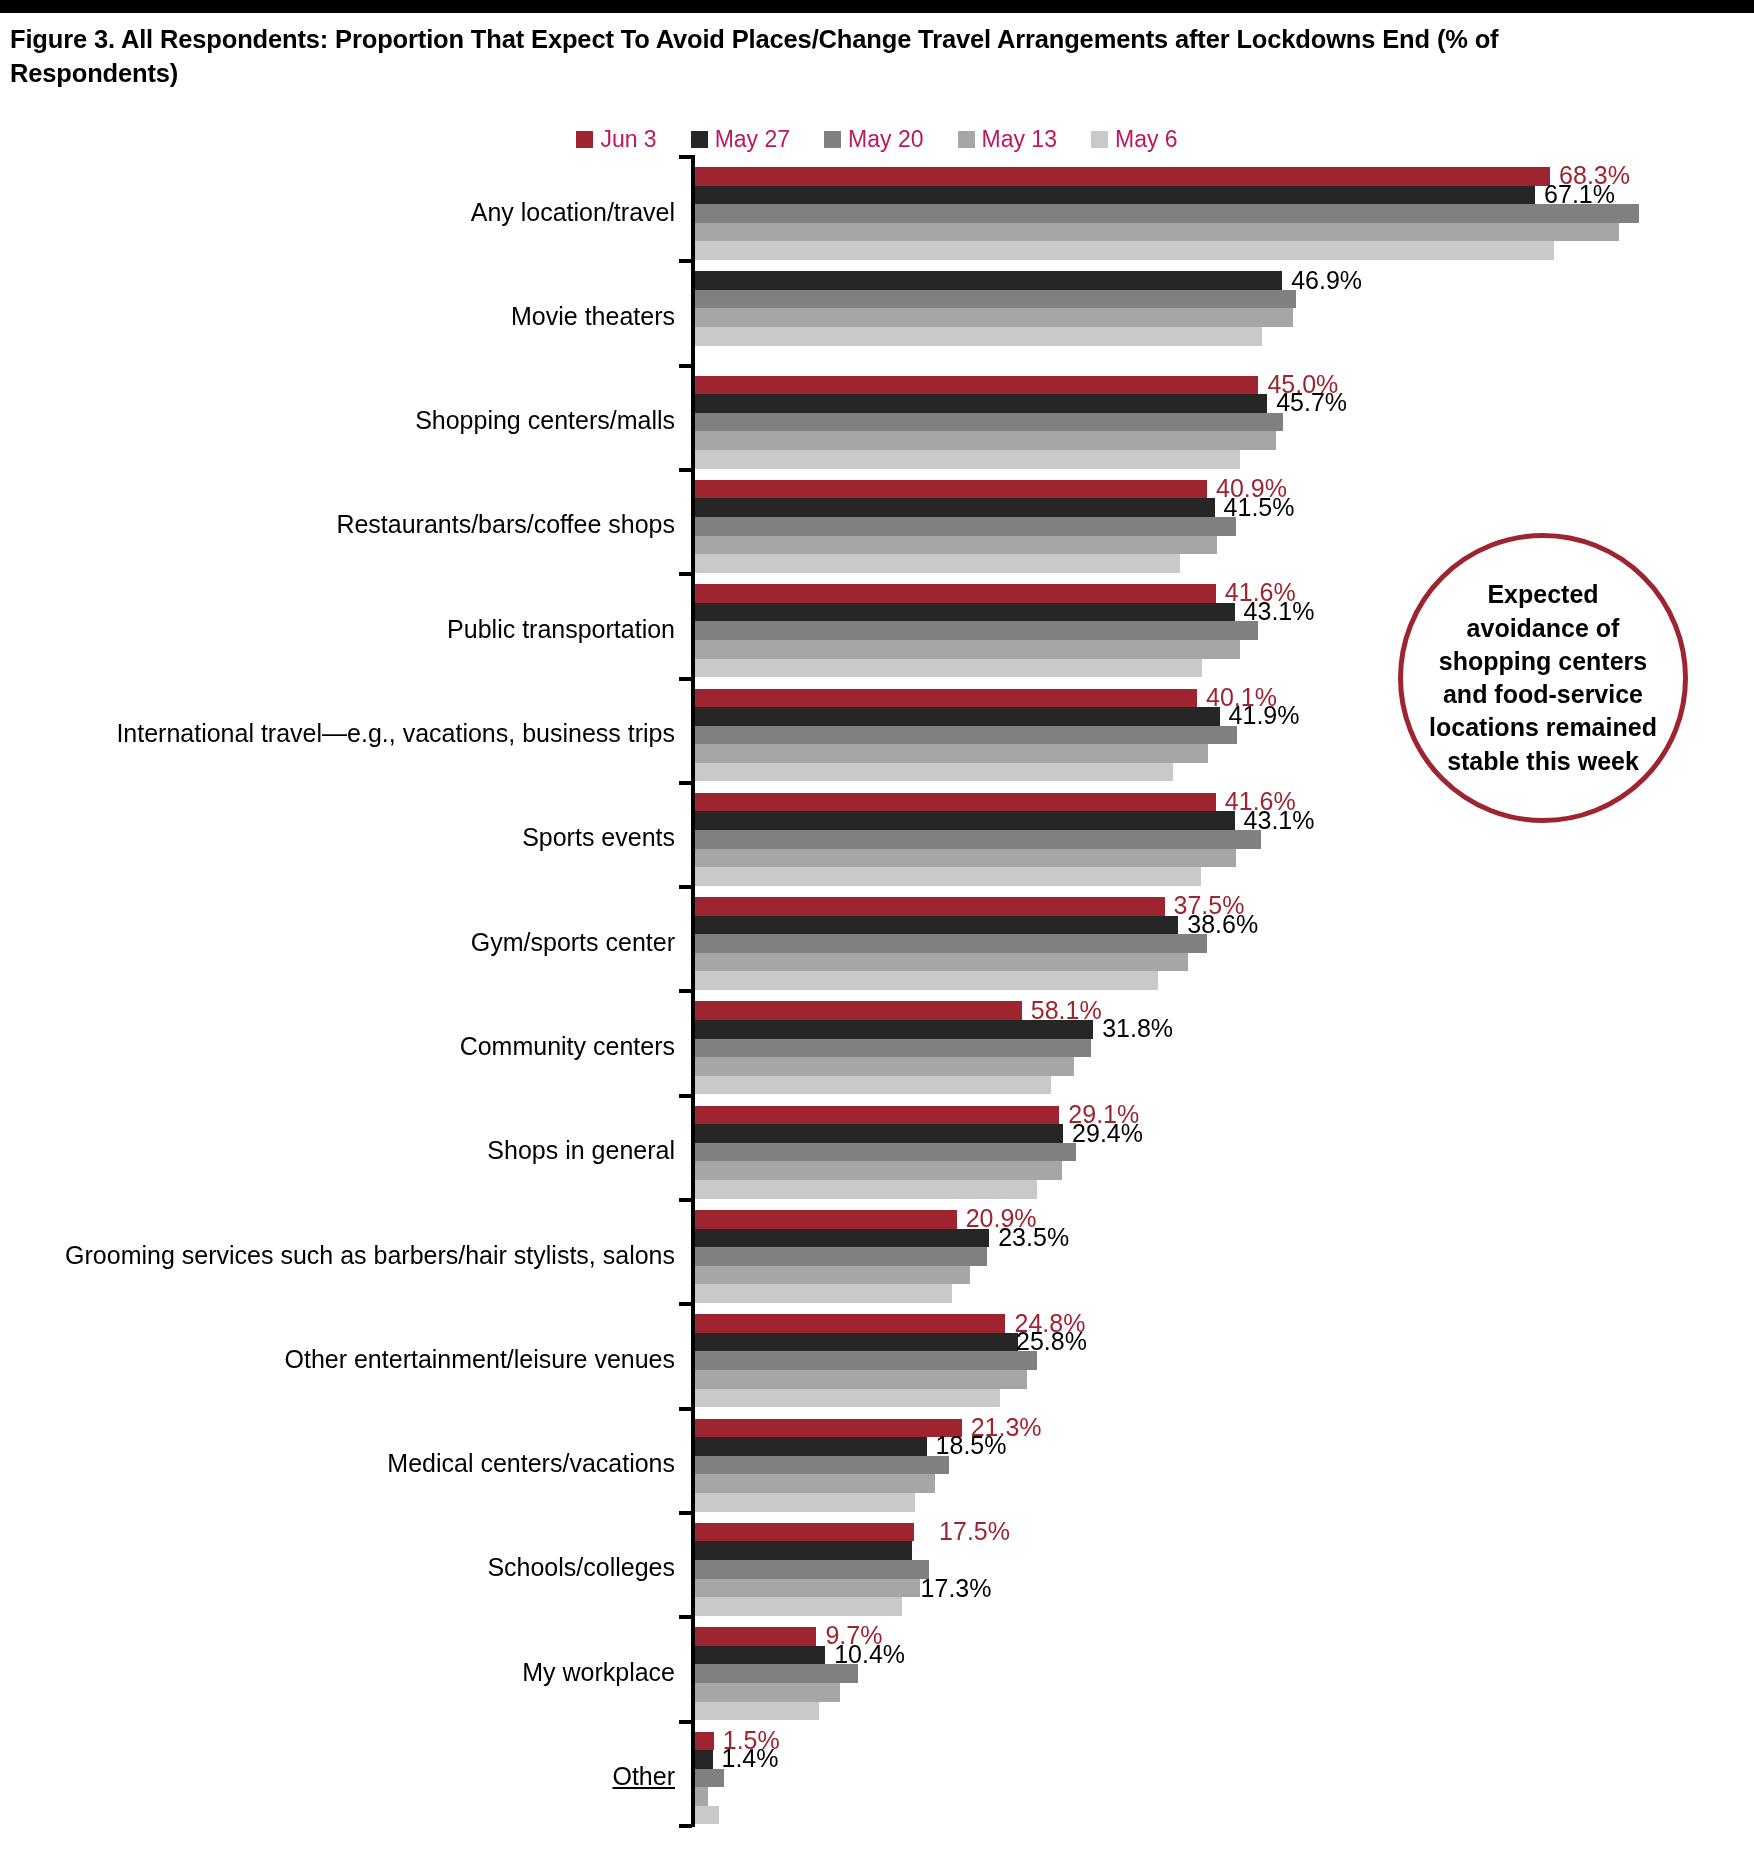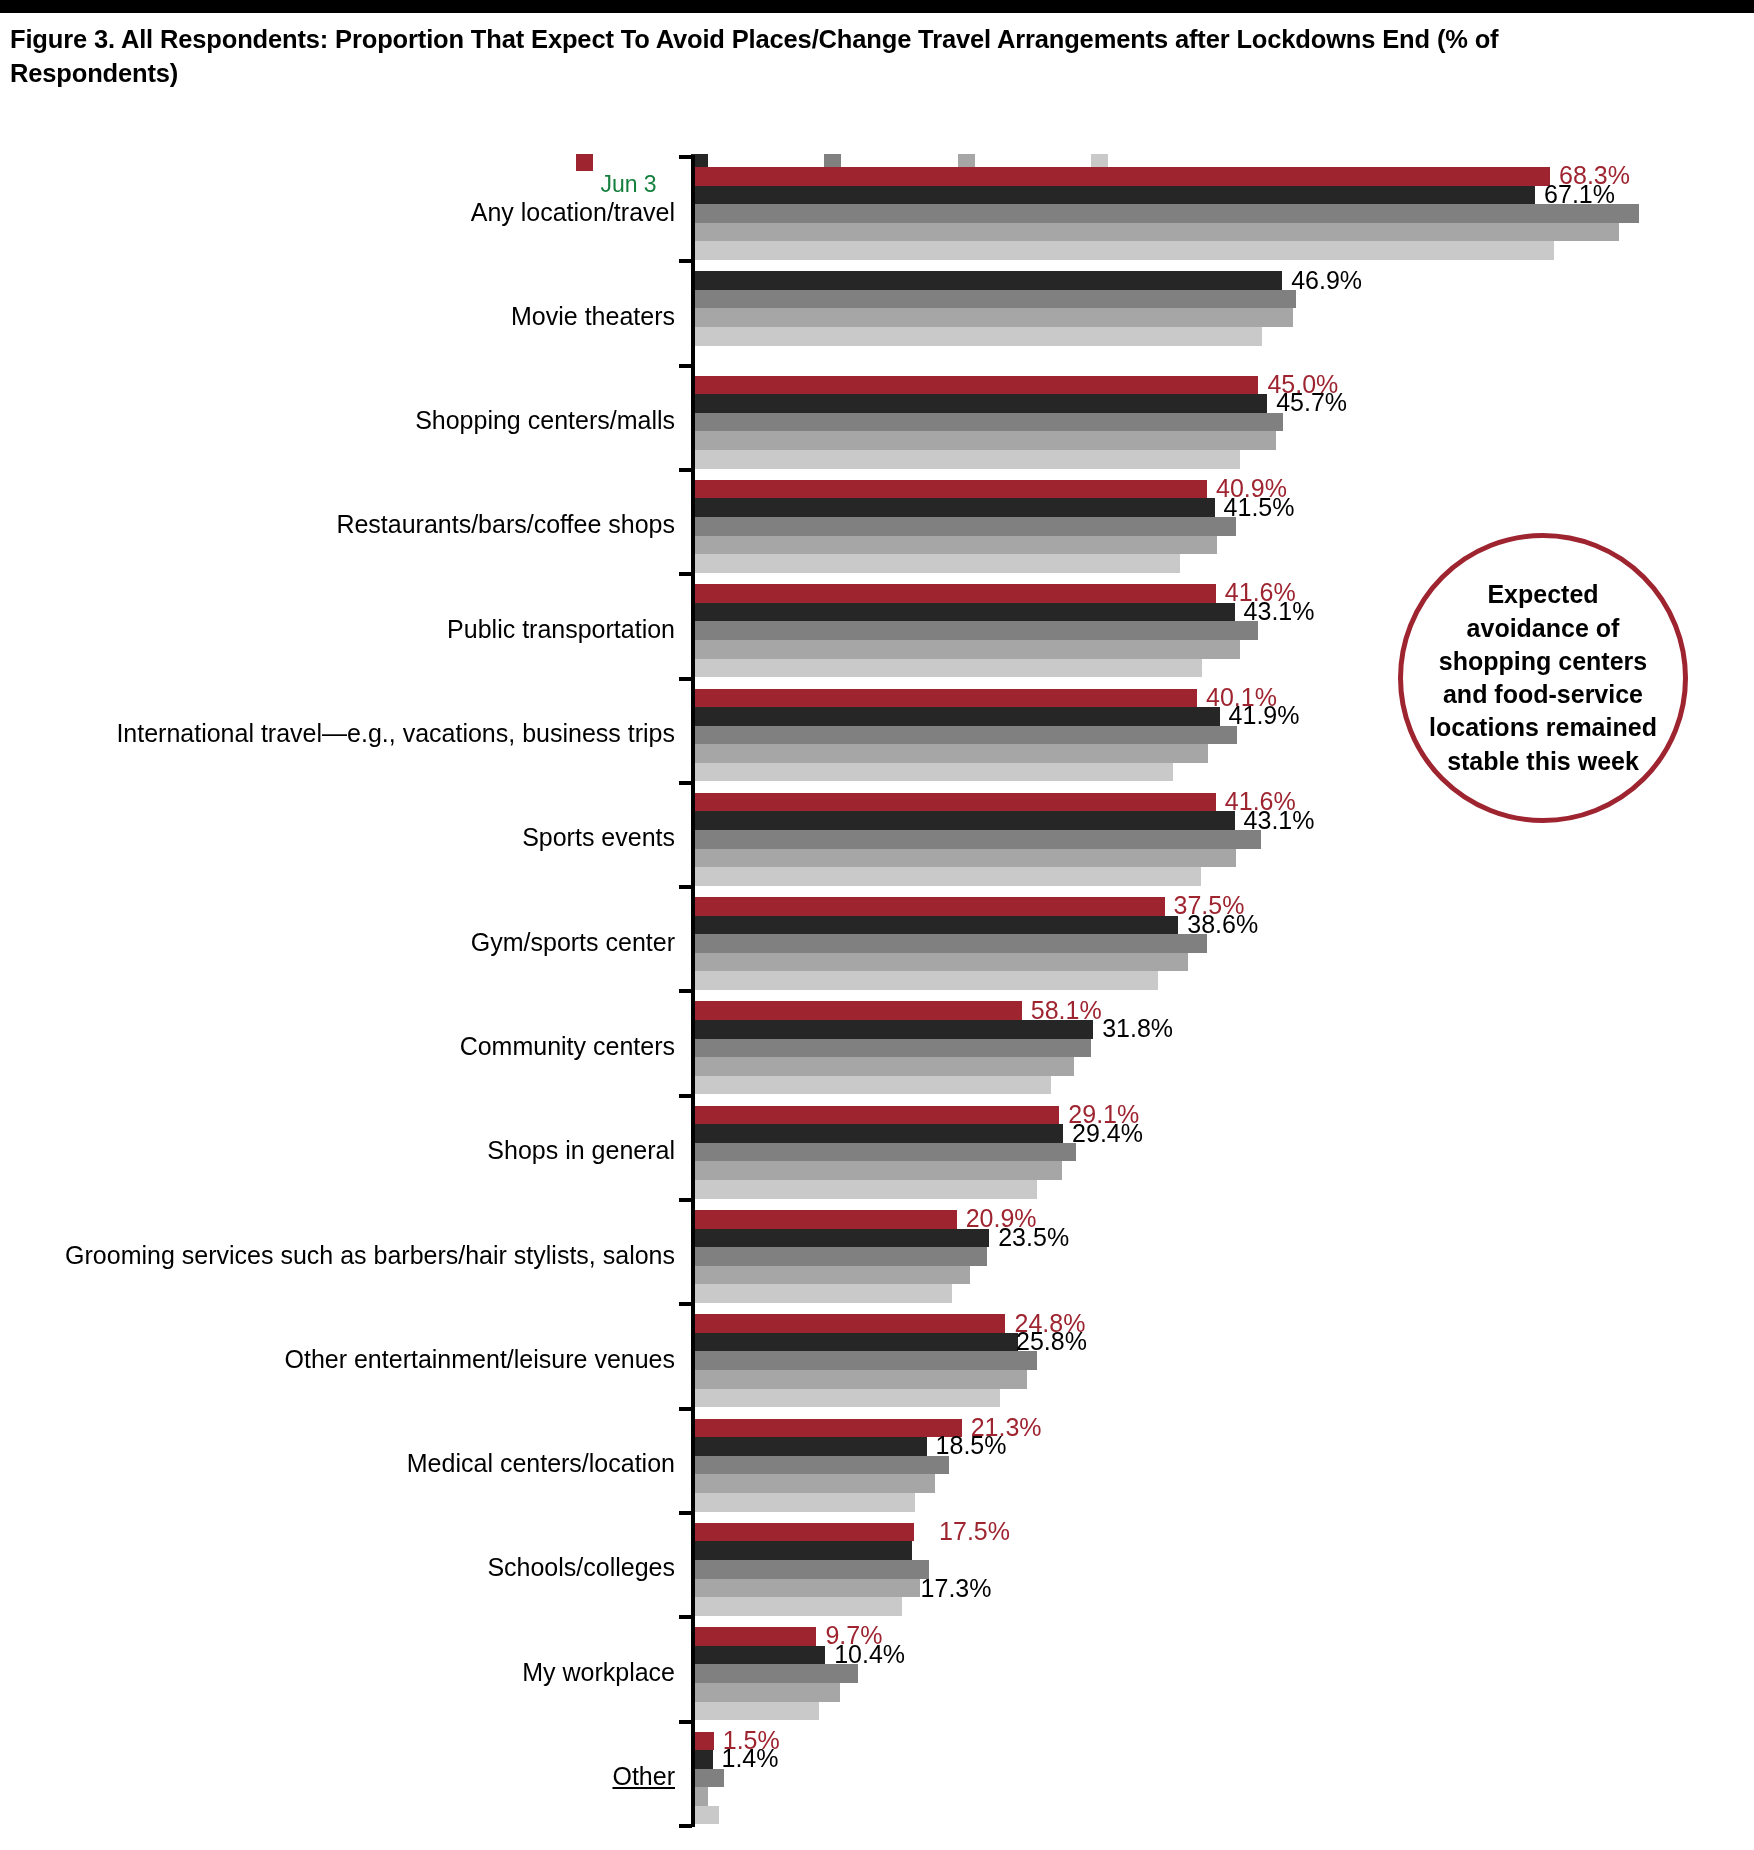--- a/index.html
+++ b/index.html
@@ -50,24 +50,23 @@
     align-items: center;
     gap: 7px;
   }
   .legend-swatch {
     width: 17px;
     height: 17px;
     display: block;
   }
   .legend-label {
     font-size: 23px;
-    color: #15803d;
+    color: #be185d;
     line-height: 1;
     white-space: nowrap;
-    margin-top: 45px;
   }
   
   .plot {
     position: absolute;
     top: 155px;
     left: 0;
     width: 1754px;
     height: 1680px;
   }
   .axis-line {
@@ -450,21 +449,21 @@
           <div class="bar-row">
             <div class="bar" style="width: 331.78px; background: rgb(166, 166, 166);"></div>
           </div>
           <div class="bar-row">
             <div class="bar" style="width: 305.488px; background: rgb(201, 201, 201);"></div>
           </div>
         </div>
       </div>
       <div class="tick" style="top: 1251.6px;"></div>
       <div class="group" style="top: 1263.6px;">
-        <div class="cat-label" style="top: 30.5px;">Medical centers/location</div>
+        <div class="cat-label" style="top: 30.5px;">Medical centers/vacations</div>
         <div class="bars">
           <div class="bar-row">
             <div class="bar" style="width: 266.676px; background: rgb(158, 36, 48);"></div>
             <span class="bar-value val-jun3" style="left: 266.676px;">21.3%</span>
           </div>
           <div class="bar-row">
             <div class="bar" style="width: 231.62px; background: rgb(38, 38, 38);"></div>
             <span class="bar-value val-may27" style="left: 231.62px;">18.5%</span>
           </div>
           <div class="bar-row">

